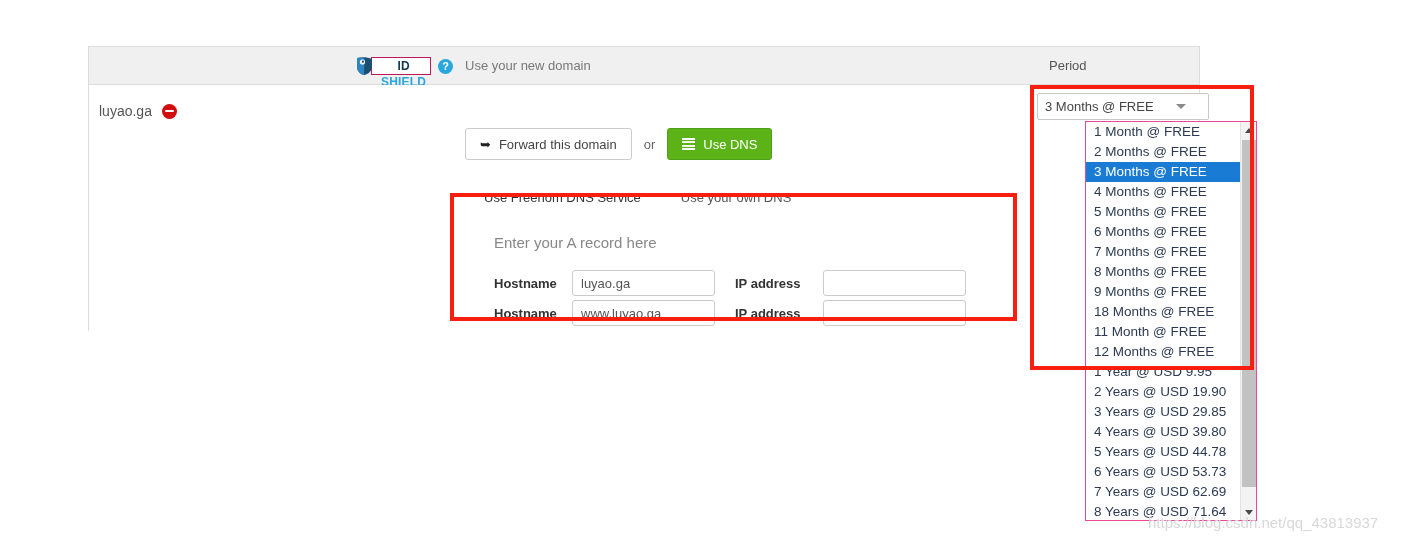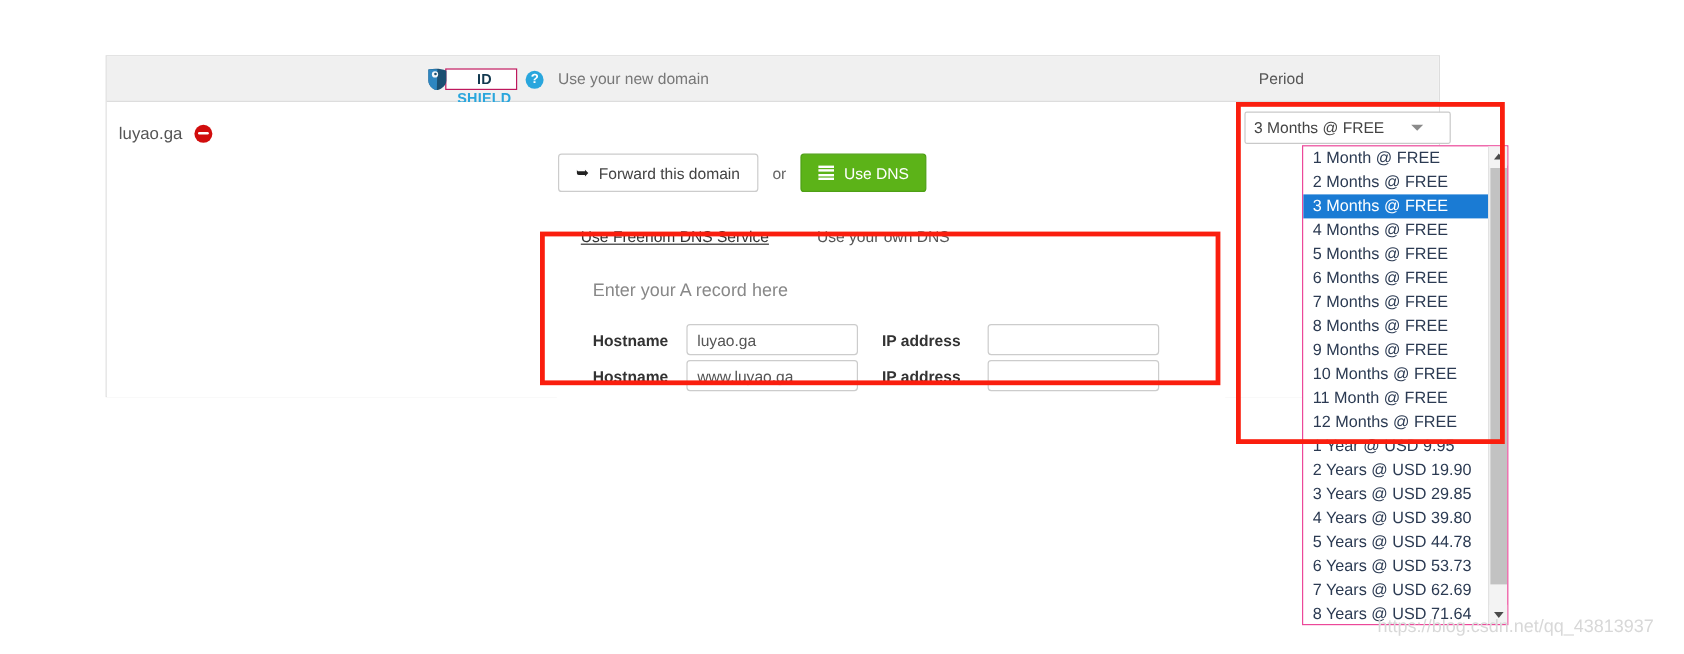--- a/index.html
+++ b/index.html
@@ -74,21 +74,21 @@
   }
   .lines-icon{display:flex;flex-direction:column;gap:1.5px;width:13px;}
   .lines-icon i{display:block;height:1.8px;background:#fff;width:100%;}
 
   
   #tabs{position:absolute;left:375px;top:95px;display:flex;align-items:flex-end;}
   .tab{
     padding:10px 20px;font-size:13px;color:#555;cursor:pointer;
     background:transparent;border-radius:3px 3px 0 0;
   }
-  .tab.active{background:#ffffff;color:#333;text-decoration:underline;}
+  .tab.active{background:#ffffff;color:#333;}
 
   
   #tabpanel{
     position:absolute;left:375px;top:133px;width:557px;height:132px;
     background:#ffffff;box-sizing:border-box;
   }
   #arec-title{position:absolute;left:30px;top:16px;font-size:15px;color:#888;font-weight:normal;}
   .rec-row{position:absolute;left:30px;display:flex;align-items:center;}
   .rec-row.r1{top:52px;}
   .rec-row.r2{top:82px;}
@@ -249,21 +249,21 @@
   <div id="dd-items">
       <div class="dd-item">1 Month @ FREE</div>
       <div class="dd-item">2 Months @ FREE</div>
       <div class="dd-item sel">3 Months @ FREE</div>
       <div class="dd-item">4 Months @ FREE</div>
       <div class="dd-item">5 Months @ FREE</div>
       <div class="dd-item">6 Months @ FREE</div>
       <div class="dd-item">7 Months @ FREE</div>
       <div class="dd-item">8 Months @ FREE</div>
       <div class="dd-item">9 Months @ FREE</div>
-      <div class="dd-item">10 Months @ FREE</div>
+      <div class="dd-item">18 Months @ FREE</div>
       <div class="dd-item">11 Month @ FREE</div>
       <div class="dd-item">12 Months @ FREE</div>
       <div class="dd-item">1 Year @ USD 9.95</div>
       <div class="dd-item">2 Years @ USD 19.90</div>
       <div class="dd-item">3 Years @ USD 29.85</div>
       <div class="dd-item">4 Years @ USD 39.80</div>
       <div class="dd-item">5 Years @ USD 44.78</div>
       <div class="dd-item">6 Years @ USD 53.73</div>
       <div class="dd-item">7 Years @ USD 62.69</div>
       <div class="dd-item">8 Years @ USD 71.64</div>

